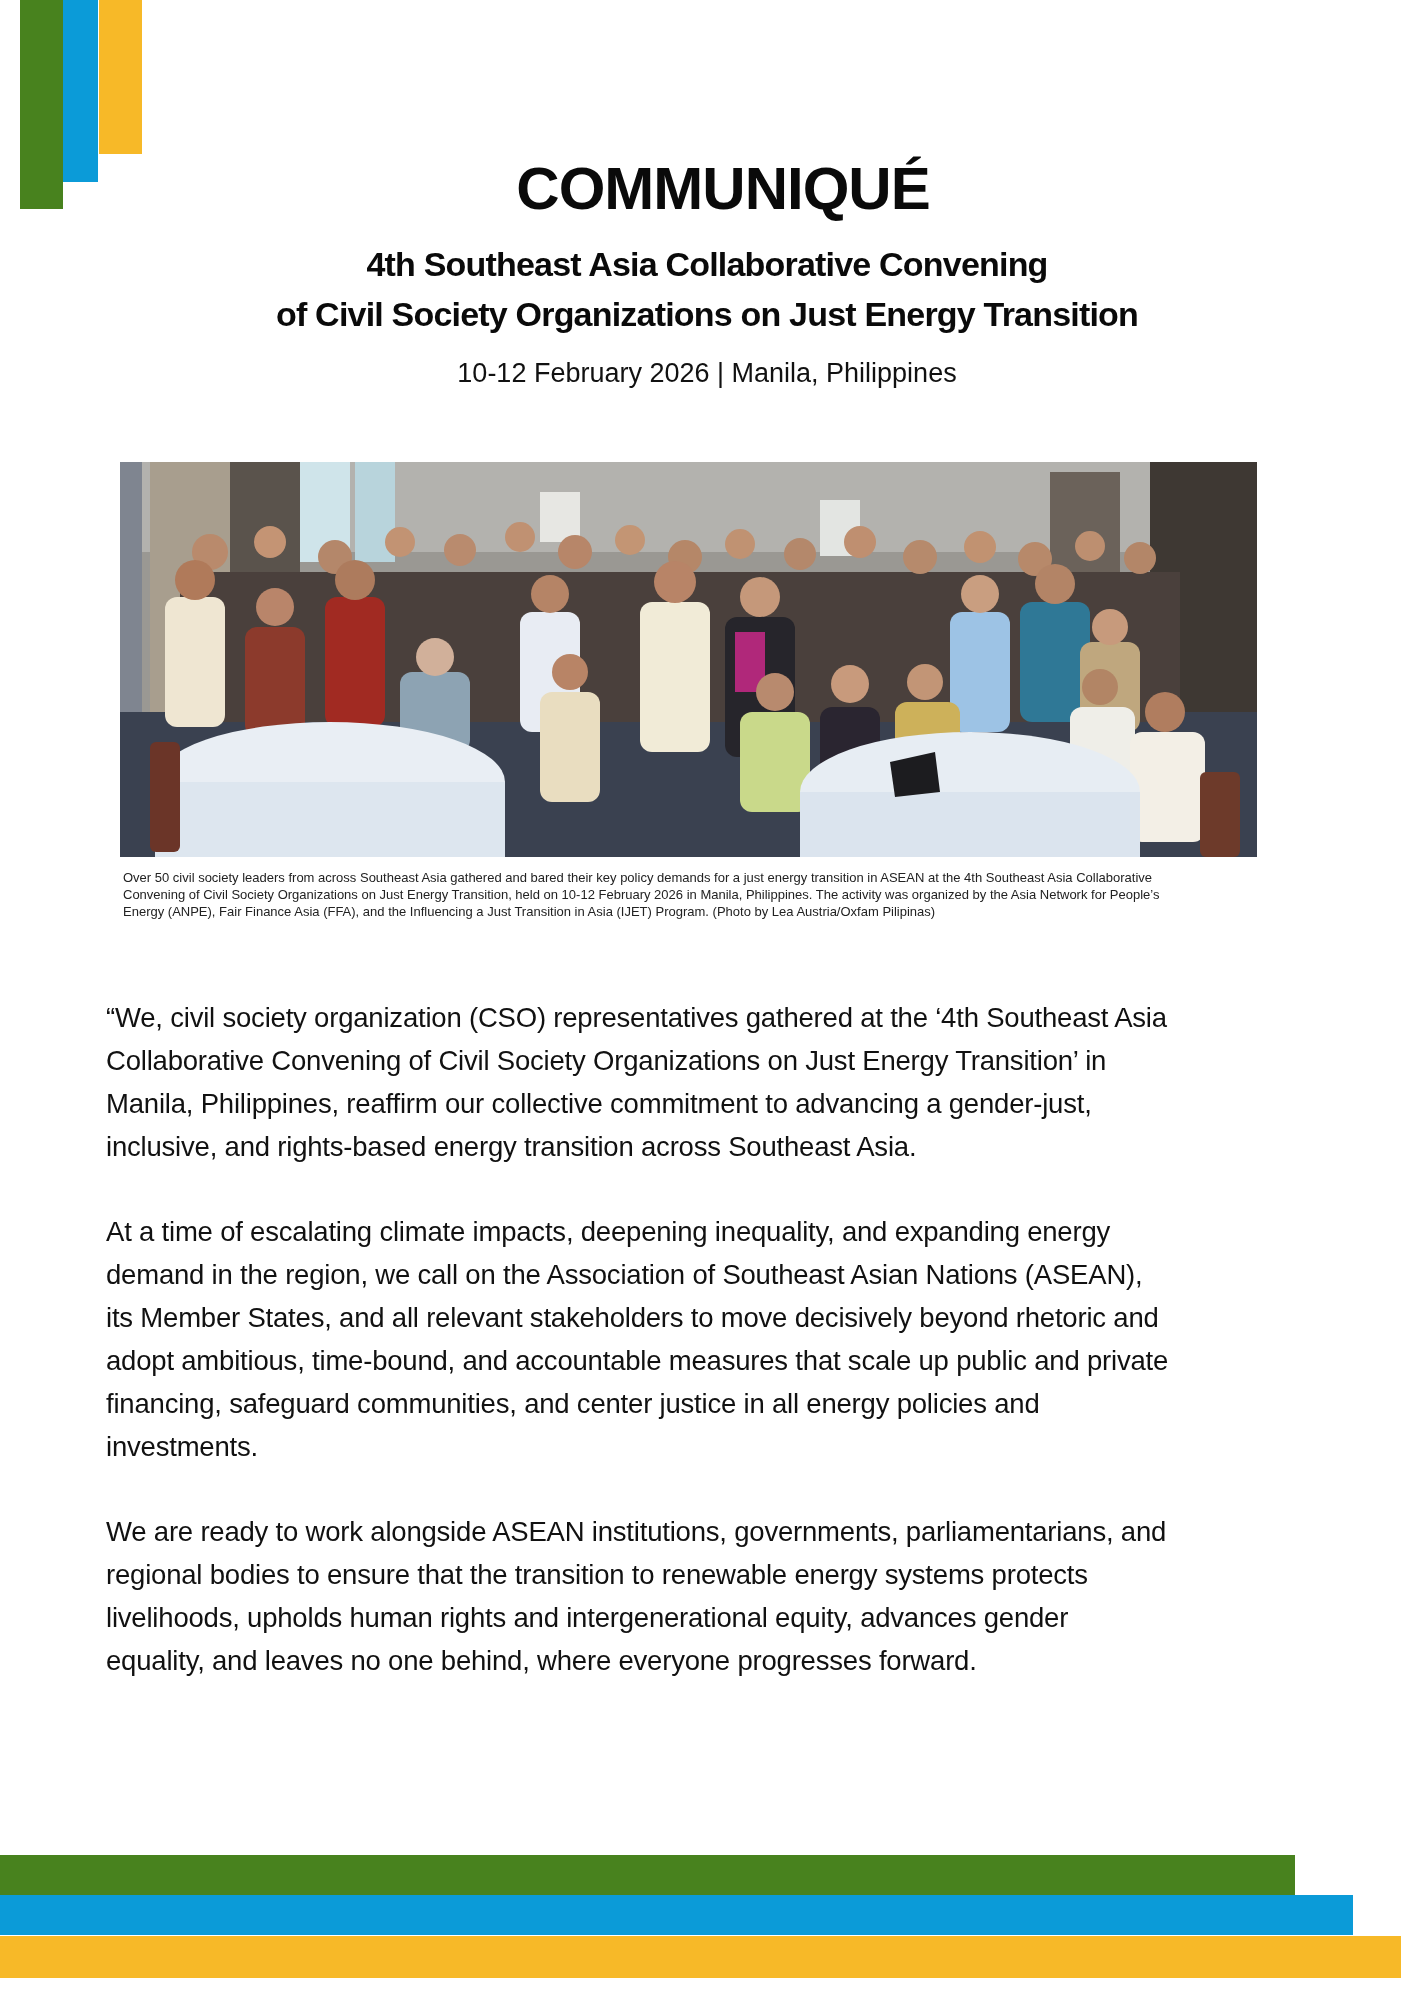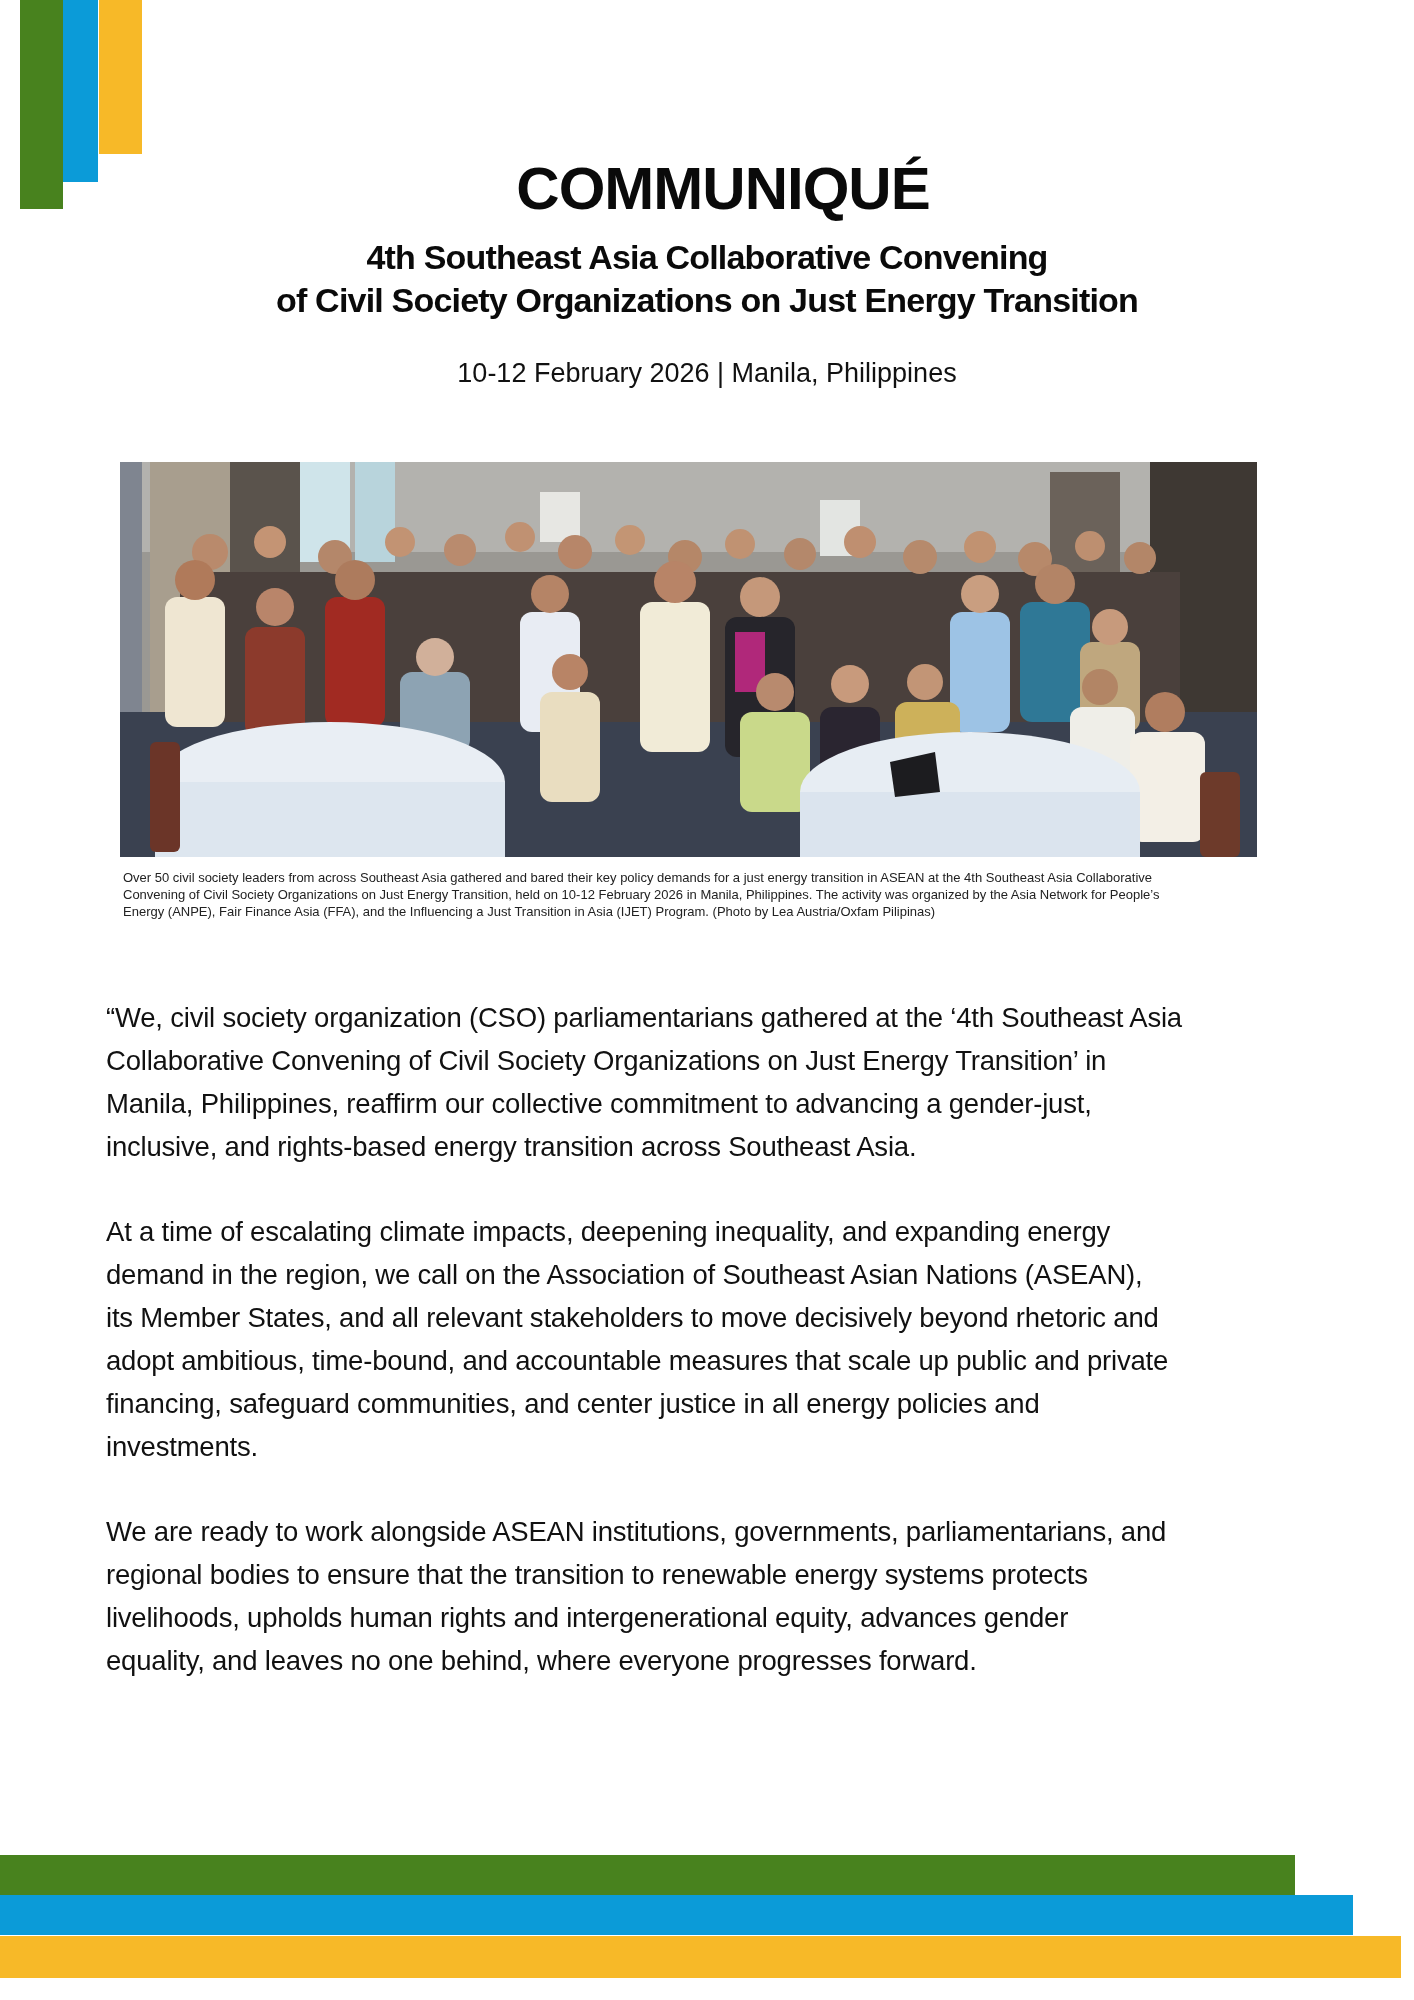--- a/index.html
+++ b/index.html
@@ -8,21 +8,21 @@
 
   .corner-bar { position: absolute; top: 0; }
   .bottom-bar { position: absolute; left: 0; }
 
   .title { position: absolute; left: 0; width: 1414px; text-align: center;
            top: 138px; font-size: 60px; font-weight: bold; letter-spacing: -1px;
            line-height: 70px; margin: 16px; color: #0a0a0a; }
   .subtitle { position: absolute; left: 0; width: 1414px; text-align: center;
               top: 236px; font-size: 34px; font-weight: bold; line-height: 43px;
               letter-spacing: -0.8px; margin: 0; color: #0a0a0a; }
-  .subtitle span { display: block; }
+  .subtitle span { display: block; margin-top: 7px; }
   .dateline { position: absolute; left: 0; width: 1414px; text-align: center;
               top: 356px; font-size: 27px; line-height: 34px; color: #111; }
 
   .photo { position: absolute; left: 120px; top: 462px; width: 1137px; height: 395px;
            overflow: hidden; background: #8e8c88; }
   .photo svg { display: block; width: 100%; height: 100%; }
 
   .caption { position: absolute; left: 123px; top: 869px; width: 1140px;
              font-size: 13px; line-height: 17px; color: #222; }
   .caption span { display: block; white-space: nowrap; }
@@ -137,21 +137,21 @@
   </svg>
 </div>
 
 <div class="caption">
   <span>Over 50 civil society leaders from across Southeast Asia gathered and bared their key policy demands for a just energy transition in ASEAN at the 4th Southeast Asia Collaborative</span>
   <span>Convening of Civil Society Organizations on Just Energy Transition, held on 10-12 February 2026 in Manila, Philippines. The activity was organized by the Asia Network for People’s</span>
   <span>Energy (ANPE), Fair Finance Asia (FFA), and the Influencing a Just Transition in Asia (IJET) Program. (Photo by Lea Austria/Oxfam Pilipinas)</span>
 </div>
 
 <div class="body-text p1">
-  <span>“We, civil society organization (CSO) parliamentarians gathered at the ‘4th Southeast Asia</span>
+  <span>“We, civil society organization (CSO) representatives gathered at the ‘4th Southeast Asia</span>
   <span>Collaborative Convening of Civil Society Organizations on Just Energy Transition’ in</span>
   <span>Manila, Philippines, reaffirm our collective commitment to advancing a gender-just,</span>
   <span>inclusive, and rights-based energy transition across Southeast Asia.</span>
 </div>
 
 <div class="body-text p2">
   <span>At a time of escalating climate impacts, deepening inequality, and expanding energy</span>
   <span>demand in the region, we call on the Association of Southeast Asian Nations (ASEAN),</span>
   <span>its Member States, and all relevant stakeholders to move decisively beyond rhetoric and</span>
   <span>adopt ambitious, time-bound, and accountable measures that scale up public and private</span>

